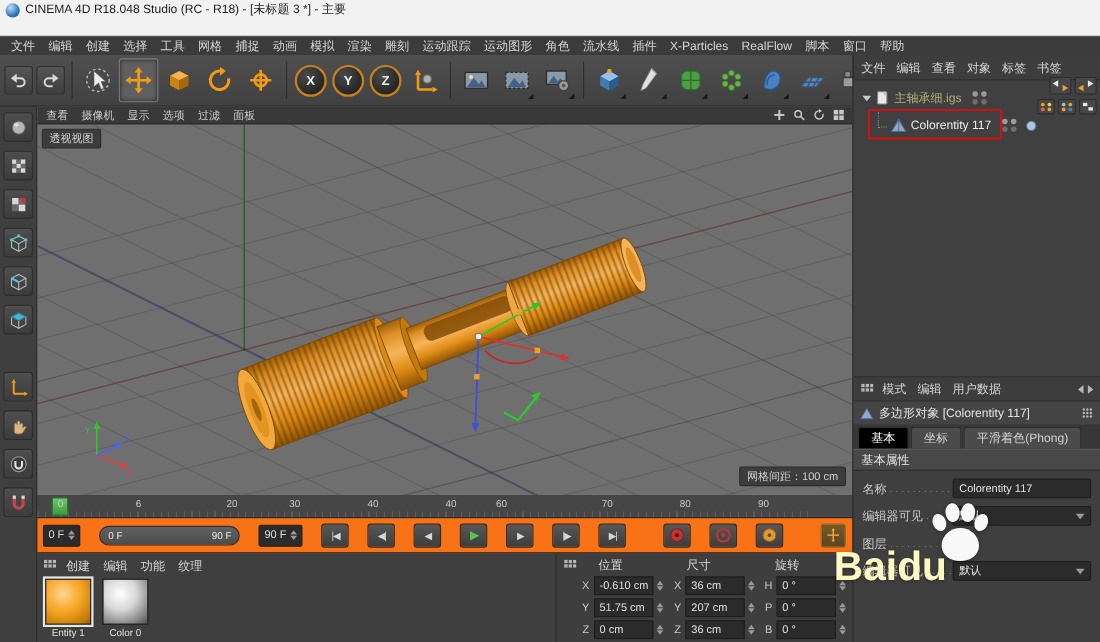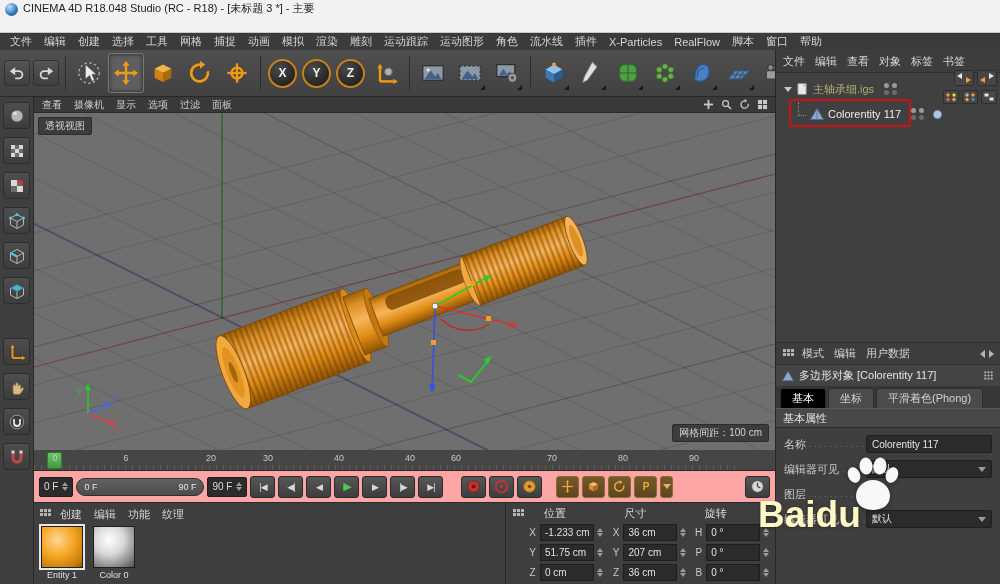--- a/index.html
+++ b/index.html
@@ -39,21 +39,21 @@
 .scene{position:absolute;left:0;top:16px}
 .chip{position:absolute;font-size:10px;color:#d2d2d2;background:rgba(55,55,55,.92);padding:1px 6px;border:1px solid #2c2c2c;border-radius:2px;z-index:2}
 .chip.view{left:4px;top:20px}
 .chip.grid{right:6px;bottom:8px}
 
 .ruler{position:relative;height:21px;background:#464646;border-bottom:1px solid #2a2a2a}
 .ruler::before{content:"";position:absolute;left:0;right:40px;bottom:0;height:5px;background:repeating-linear-gradient(90deg,#5d5d5d 0 1px,transparent 1px 7px)}
 .tick{position:absolute;top:3px;font-size:9px;color:#c8c8c8;transform:translateX(-50%)}
 .scrubber{position:absolute;left:13px;top:2px;width:15px;height:17px;background:linear-gradient(#6cc86c,#3f9a3f);border:1px solid #2e7a2e;border-radius:2px}
 
-.transport{height:32px;background:#fca5a5;border-bottom:1px solid #282828;display:flex;align-items:center;padding:0 5px;gap:3px}
+.transport{height:32px;background:#f97316;border-bottom:1px solid #282828;display:flex;align-items:center;padding:0 5px;gap:17px}
 .ffield{height:20px;background:#2b2b2b;border:1px solid #1f1f1f;border-radius:2px;color:#ddd;font-size:10px;display:flex;align-items:center;gap:4px;padding:0 4px;flex:0 0 auto}
 .spin{display:flex;flex-direction:column;gap:1px}
 .spin i{display:block;width:0;height:0;border-left:3px solid transparent;border-right:3px solid transparent}
 .spin .up{border-bottom:4px solid #9a9a9a}
 .spin .dn{border-top:4px solid #9a9a9a}
 .range{width:128px;height:18px;background:linear-gradient(#616161,#4c4c4c);border:1px solid #2e2e2e;border-radius:9px;display:flex;align-items:center;justify-content:space-between;padding:0 7px;color:#e8e8e8;font-size:9px;flex:0 0 auto}
 .tbtn{width:25px;height:22px;background:linear-gradient(#575757,#3d3d3d);border:1px solid #2c2c2c;border-radius:3px;color:#d8d8d8;font-size:9px;display:flex;align-items:center;justify-content:center;letter-spacing:-1px;flex:0 0 auto}
 .tbtn.play{color:#52c852;font-size:11px}
 .cbtn{width:25px;height:22px;background:linear-gradient(#575757,#3d3d3d);border:1px solid #2c2c2c;border-radius:3px;display:flex;align-items:center;justify-content:center;flex:0 0 auto}
 .obtn{width:23px;height:22px;background:linear-gradient(#76592a,#5c4620);border:1px solid #8a6a2e;border-radius:3px;display:flex;align-items:center;justify-content:center;color:#f2a73a;font-size:10px;font-weight:bold;flex:0 0 auto}
@@ -698,21 +698,21 @@
                       <rect x="9" y="5" width="3" height="3"></rect>
                     </g>
                   </svg>
                 <span class="hcell">位置</span>
                 <span class="hcell">尺寸</span>
                 <span class="hcell">旋转</span>
               </div>
               <div class="cgrid">
                 <div class="cfield">
                     <span class="al">X</span>
-                    <span class="cval">-1.233 cm</span>
+                    <span class="cval">-0.610 cm</span>
                     <span class="spin">
                       <i class="up"></i>
                       <i class="dn"></i>
                     </span>
                   </div>
                 <div class="cfield">
                     <span class="al">X</span>
                     <span class="cval">36 cm</span>
                     <span class="spin">
                       <i class="up"></i>

